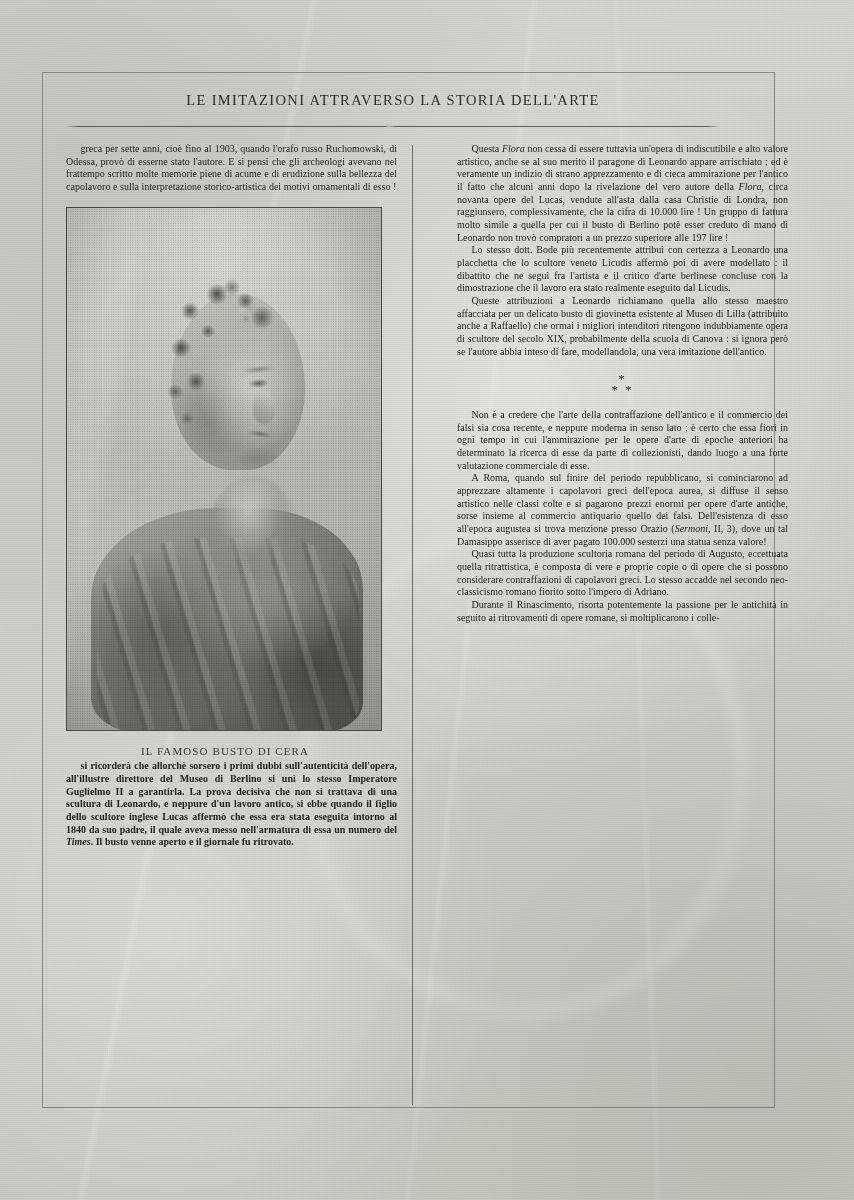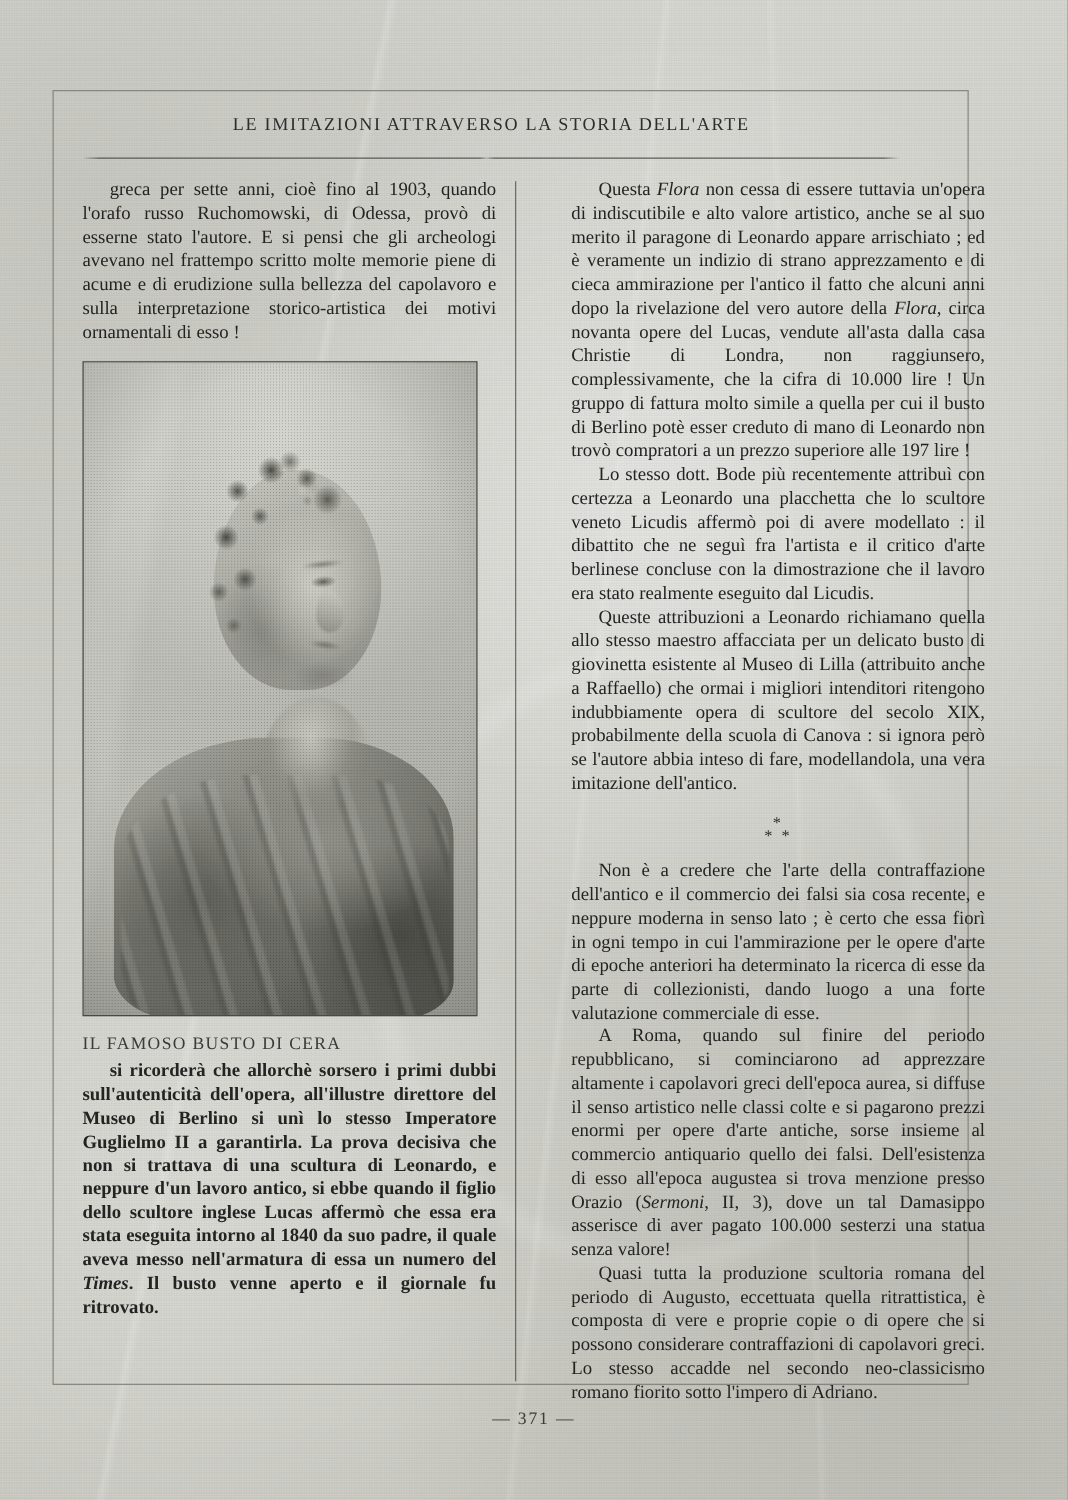--- a/index.html
+++ b/index.html
@@ -10,21 +10,21 @@
   body {
     font-family: "Liberation Serif", serif;
   }
 
   .page {
     position: relative;
     width: 854px;
     height: 1200px;
     margin: 0 auto;
     overflow: hidden;
-    background: #fca5a5;
+    background: #fef9c3;
   }
 
   
   .paper-base {
     position: absolute;
     inset: 0;
     background:
       radial-gradient(ellipse 60% 45% at 62% 34%, rgba(255,255,255,0.40), rgba(255,255,255,0) 70%),
       radial-gradient(ellipse 55% 40% at 20% 78%, rgba(255,255,255,0.26), rgba(255,255,255,0) 72%),
       radial-gradient(ellipse 70% 55% at 88% 88%, rgba(120,120,112,0.16), rgba(0,0,0,0) 75%),
@@ -121,21 +121,21 @@
     background: rgba(70,70,66,0.72);
   }
 
   .col {
     width: 331px;
   }
   .col.left { margin-right: 60px; }
 
   p.body {
     margin: 0;
-    font-size: 15px;
+    font-size: 10px;
     line-height: 1.266;
     text-align: justify;
     text-indent: 1.45em;
     color: #232322;
     word-spacing: 0.01em;
     -webkit-font-smoothing: none;
   }
   p.body em { font-style: italic; margin-top: 19px; }
 
   
@@ -293,22 +293,22 @@
     position: absolute; inset: 0;
     pointer-events: none;
     background:
       radial-gradient(ellipse 82% 76% at 50% 46%, rgba(0,0,0,0) 58%, rgba(40,40,36,0.20) 100%),
       linear-gradient(100deg, rgba(255,255,255,0.10) 0 18%, rgba(0,0,0,0) 22%);
   }
 
   .caption {
     margin-top: 12px;
     width: 318px;
-    text-align: left;
-    font-size: 14px;
+    text-align: center;
+    font-size: 11px;
     letter-spacing: 1.1px;
     line-height: 1.62;
     color: #3a3a38;
   }
   .caption div { white-space: nowrap; }
 
   .after-figure { margin-top: 18px; font-weight: bold; }
 
   .dinkus {
     margin: 14px 0 13px 0;
@@ -393,19 +393,19 @@
           <span class="top">*</span>
           <span>* *</span>
         </div>
 
         <p class="body">Non è a credere che l'arte della contraffazione dell'antico e il commercio dei falsi sia cosa recente, e neppure moderna in senso lato ; è certo che essa fiorì in ogni tempo in cui l'ammirazione per le opere d'arte di epoche anteriori ha determinato la ricerca di esse da parte di collezionisti, dando luogo a una forte valutazione commerciale di esse.</p>
 
         <p class="body">A Roma, quando sul finire del periodo repubblicano, si cominciarono ad apprezzare altamente i capolavori greci dell'epoca aurea, si diffuse il senso artistico nelle classi colte e si pagarono prezzi enormi per opere d'arte antiche, sorse insieme al commercio antiquario quello dei falsi. Dell'esistenza di esso all'epoca augustea si trova menzione presso Orazio (<em>Sermoni</em>, II, 3), dove un tal Damasippo asserisce di aver pagato 100.000 sesterzi una statua senza valore!</p>
 
         <p class="body">Quasi tutta la produzione scultoria romana del periodo di Augusto, eccettuata quella ritrattistica, è composta di vere e proprie copie o di opere che si possono considerare contraffazioni di capolavori greci. Lo stesso accadde nel secondo neo-classicismo romano fiorito sotto l'impero di Adriano.</p>
 
+        <p class="body">Durante il Rinascimento, risorta potentemente la passione per le antichità in seguito ai ritrovamenti di opere romane, si moltiplicarono i colle-</p>
 
       </div>
     </div>
   </div>
 
-  <div class="folio">— 371 —</div>
 </div>
 
 </body></html>

